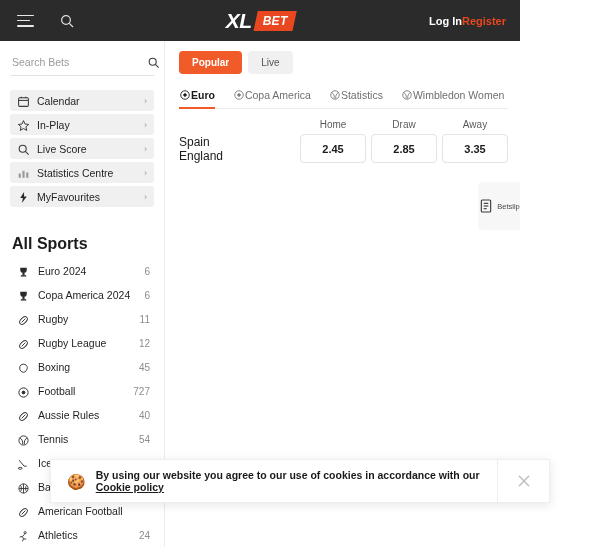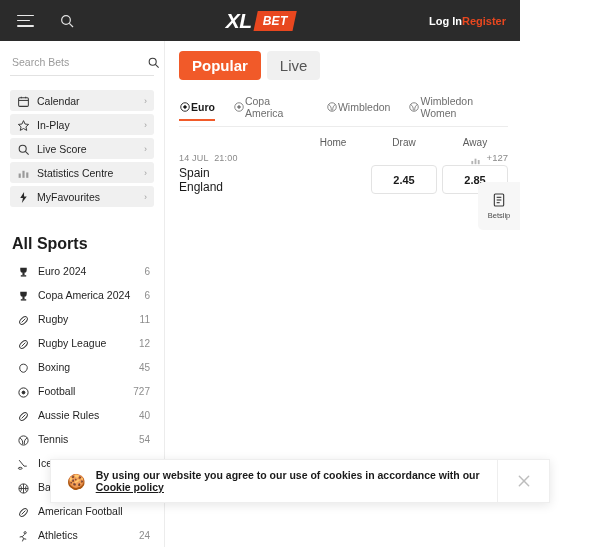--- a/index.html
+++ b/index.html
@@ -119,21 +119,21 @@
   
   .main {
     flex: 1;
     background: #ffffff;
     padding: 10px 12px 0 14px;
     position: relative;
     overflow: hidden;
   }
   .pill-row { display: flex; gap: 6px; margin-bottom: 15px; }
   .pill {
-    font-size: 15px; font-weight: bold;
+    font-size: 10px; font-weight: bold;
     padding: 6px 13px;
     border-radius: 4px;
     cursor: pointer;
   }
   .pill.active { background: #f15a29; color: #fff; }
   .pill.inactive { background: #f0f0f0; color: #555; font-weight: normal; }
 
   .comp-tabs {
     display: flex; align-items: center; gap: 18px;
     border-bottom: 1px solid #ececec;
@@ -189,21 +189,21 @@
     cursor: pointer;
   }
 
   
   .betslip {
     position: absolute;
     right: 0px; top: 141px;
     width: 42px; height: 48px;
     background: #f7f7f7;
     border-radius: 5px 0 0 5px;
-    display: flex; flex-direction: column;
+    display: flex; flex-direction: row;
     align-items: center; justify-content: center; gap: 3px;
     cursor: pointer;
   }
   .betslip .bs-icon { width: 16px; height: 16px; }
   .betslip .bs-label { font-size: 7.5px; color: #4a4a4a; }
 
   
   .cookie-banner {
     position: absolute;
     left: 50px; bottom: 44px;
@@ -507,21 +507,21 @@
           <span>Copa America</span>
         </div>
         <div class="comp-tab">
           <span class="ct-icon">
             <svg viewBox="0 0 24 24" width="12" height="12" fill="none" stroke="#7a7a7a" stroke-width="1.8">
               <circle cx="12" cy="12" r="8.5"></circle>
                 <path d="M5 7c4 2 6 6 5.5 12"></path>
                 <path d="M19 7c-4 2-6 6-5.5 12"></path>
             </svg>
           </span>
-          <span>Wimbledon</span>
+          <span>Statistics</span>
         </div>
         <div class="comp-tab">
           <span class="ct-icon">
             <svg viewBox="0 0 24 24" width="12" height="12" fill="none" stroke="#7a7a7a" stroke-width="1.8">
               <circle cx="12" cy="12" r="8.5"></circle>
                 <path d="M5 7c4 2 6 6 5.5 12"></path>
                 <path d="M19 7c-4 2-6 6-5.5 12"></path>
             </svg>
           </span>
           <span>Wimbledon Women</span>
@@ -529,44 +529,30 @@
       </div>
 
       <div class="match-block">
 
         <div class="odds-head">
           <div class="oh-cell">Home</div>
           <div class="oh-cell">Draw</div>
           <div class="oh-cell">Away</div>
         </div>
 
-        <div class="meta-row">
-          <div class="meta-time">
-            <span>14 JUL</span>&nbsp;&nbsp;<span>21:00</span>
-          </div>
-          <div class="meta-right">
-            <span class="stats-icon">
-              <svg viewBox="0 0 24 24" width="11" height="11" fill="#b4b4b4">
-                <rect x="3" y="13" width="4" height="7"></rect>
-                  <rect x="10" y="8" width="4" height="12"></rect>
-                  <rect x="17" y="11" width="4" height="9"></rect>
-              </svg>
-            </span>
-            <span class="plus-count">+127</span>
-          </div>
-        </div>
 
         <div class="teams-row">
           <div class="teams">
             <div>Spain</div>
             <div>England</div>
           </div>
           <div class="odds-row">
             <div class="odd-btn">2.45</div>
             <div class="odd-btn">2.85</div>
+            <div class="odd-btn">3.35</div>
           </div>
         </div>
 
       </div>
 
       <div class="betslip">
         <span class="bs-icon">
           <svg viewBox="0 0 24 24" width="16" height="16" fill="none" stroke="#3a3a3a" stroke-width="1.7">
             <rect x="5" y="3" width="14" height="18" rx="1.5"></rect>
             <line x1="8.5" y1="8" x2="15.5" y2="8"></line>

